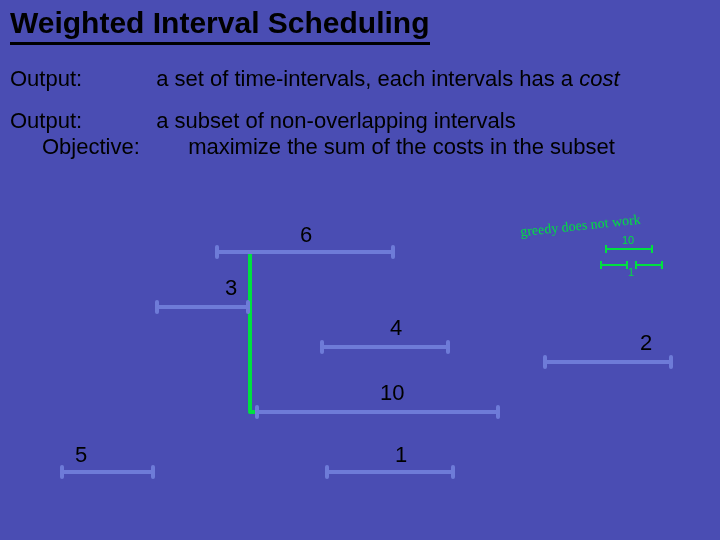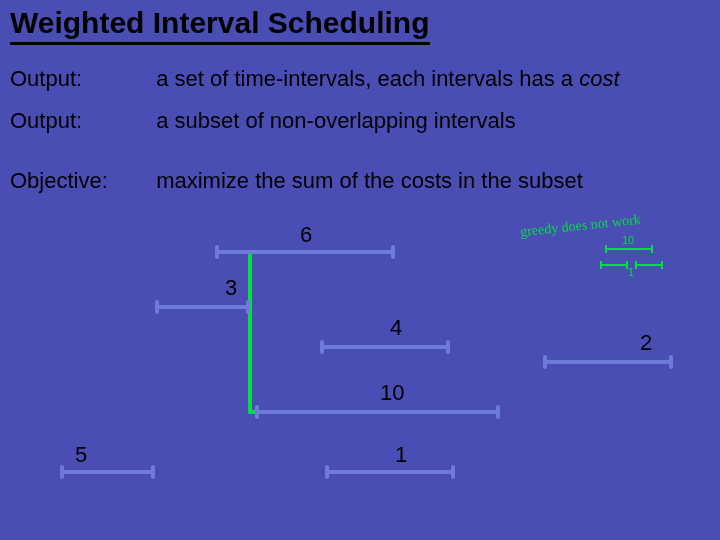--- a/index.html
+++ b/index.html
@@ -119,21 +119,21 @@
     <span class="value">
       <span>a set of time-intervals, each intervals has a </span><span class="italic">cost</span>
     </span>
   </div>
 
   <div class="row" style="top:108px;">
     <span class="label">Output:</span>
     <span class="value">a subset of non-overlapping intervals</span>
   </div>
 
-  <div class="row" style="top:168px;">
+  <div class="row" style="top:134px;margin-left:32px;">
     <span class="label">Objective:</span>
     <span class="value">maximize the sum of the costs in the subset</span>
   </div>
 
   <div class="diagram">
 
     <div class="sel" style="left:248px; top:30px; width:4px; height:162px;"></div>
     <div class="sel" style="left:248px; top:190px; width:252px; height:4px;"></div>
 
     <div class="interval i6"></div>

